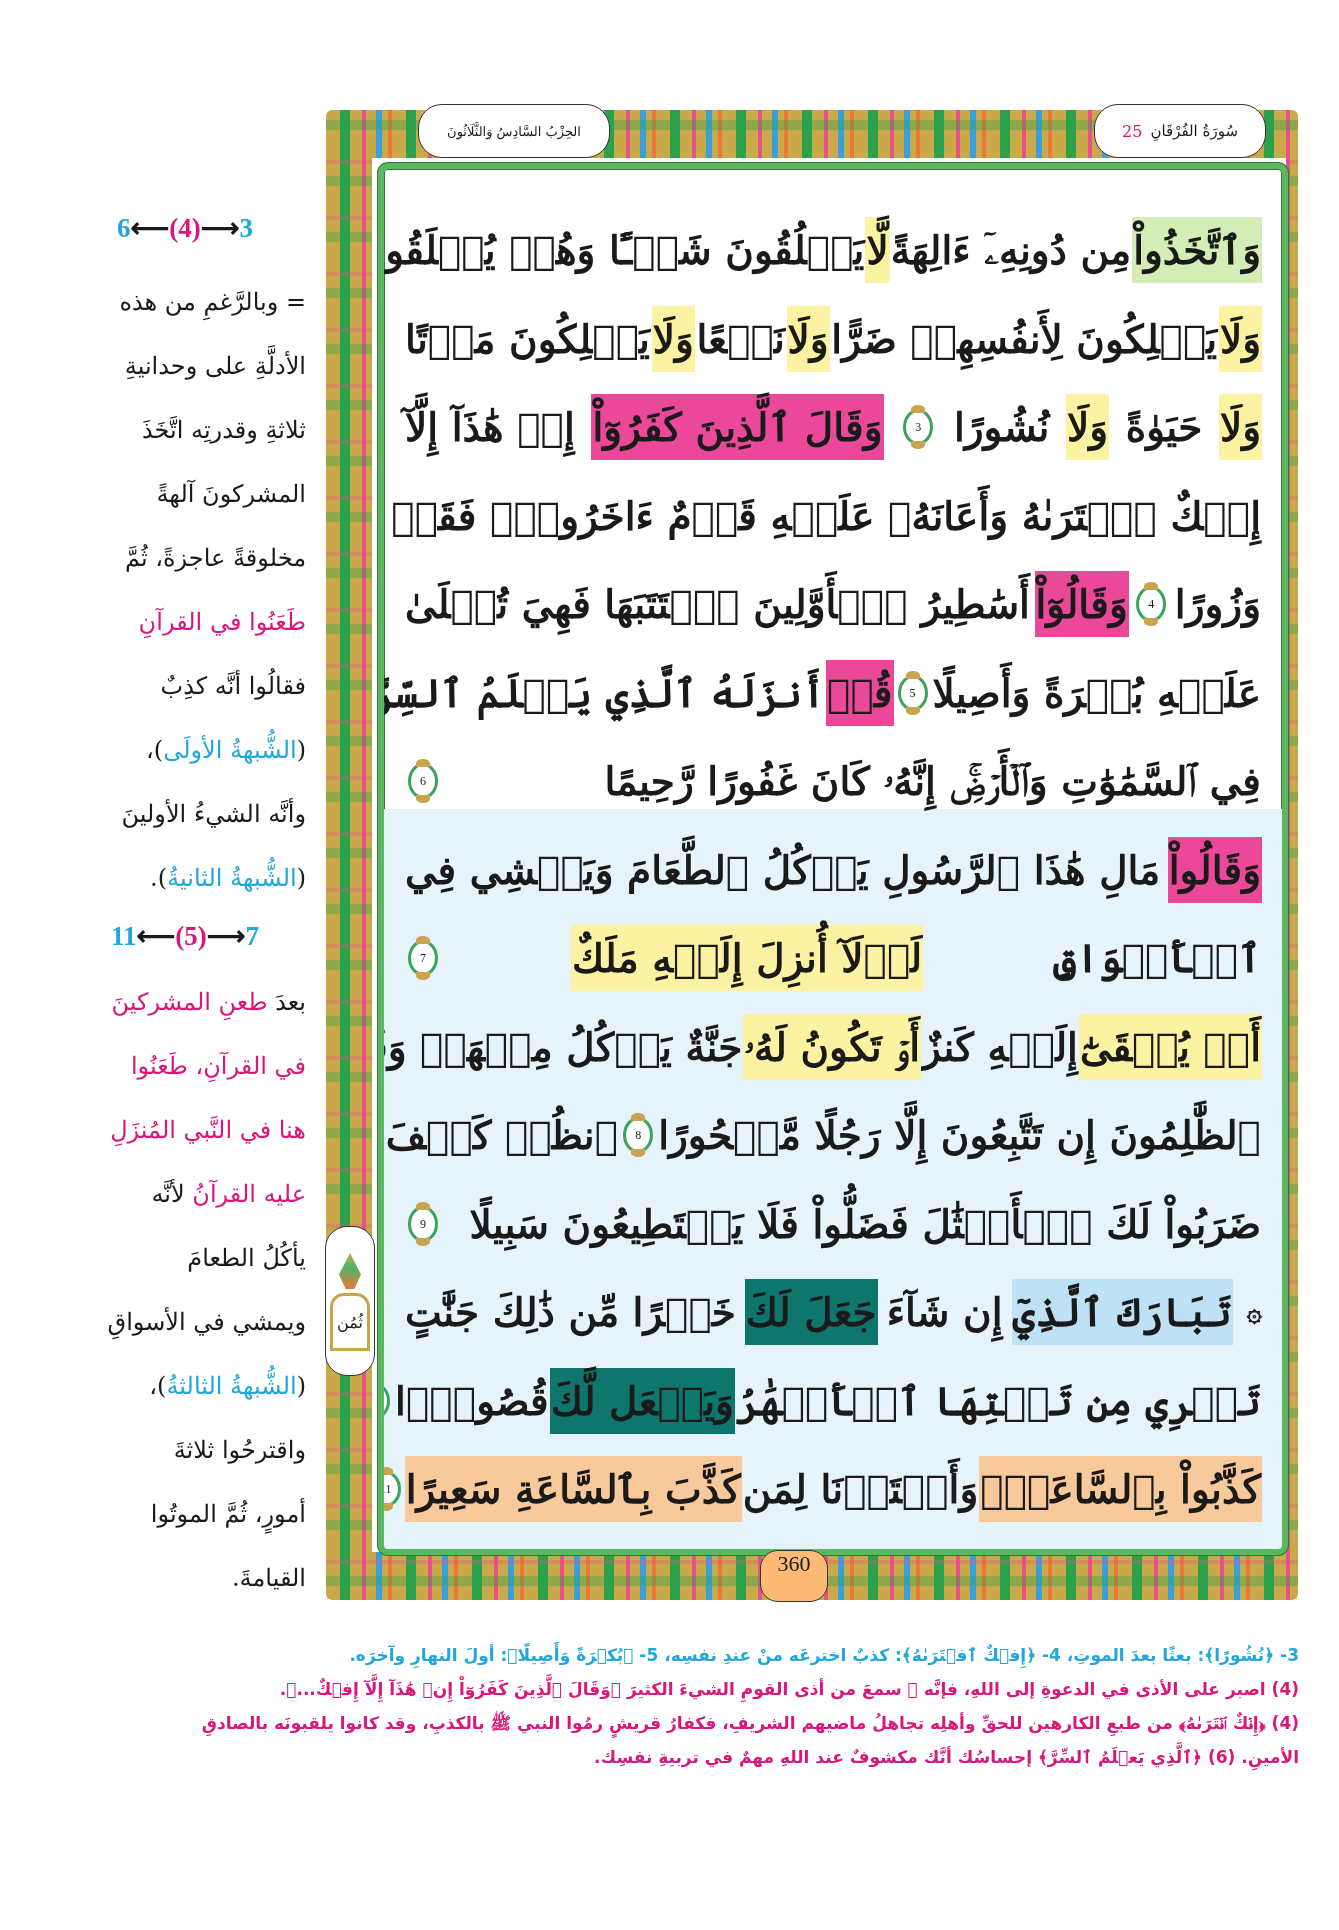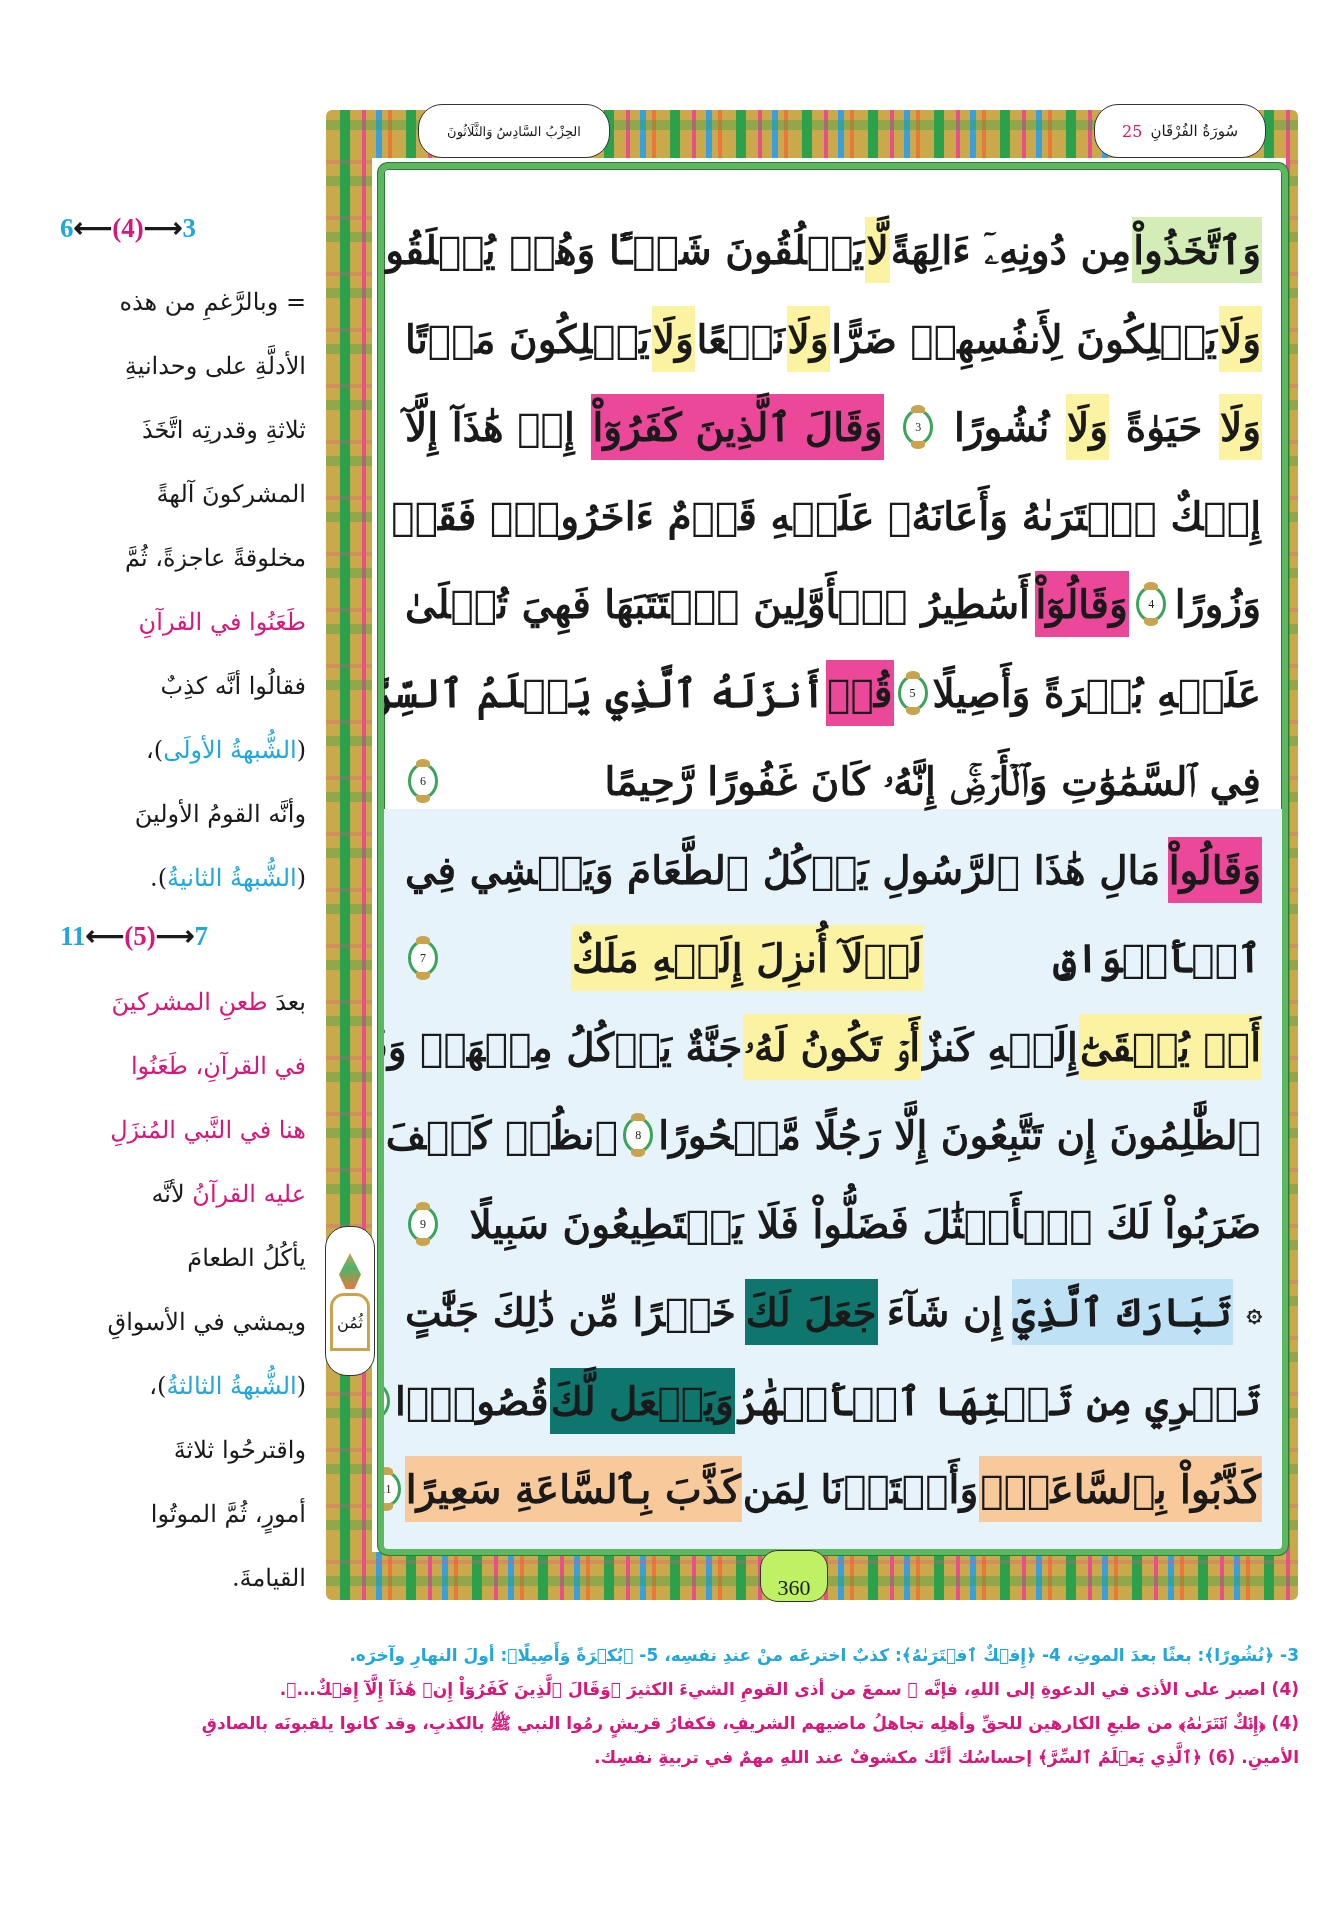--- a/index.html
+++ b/index.html
@@ -26,31 +26,31 @@
   .hl-blue{background:#bfe1f5;}
   .hl-gray{background:#0f766e;}
   .hl-orange{background:#f8c99a;}
   .ayah{display:inline-flex;width:30px;height:44px;align-items:center;justify-content:center;position:relative;margin:0 4px;}
   .ayah .ring{width:26px;height:30px;border:3px solid #3aa55a;border-radius:50%;background:#fff;display:flex;align-items:center;justify-content:center;font-size:12px;font-weight:normal;color:#222;font-family:"Liberation Serif",serif;}
   .ayah::before,.ayah::after{content:"";position:absolute;left:50%;width:14px;height:8px;background:#c9a44e;transform:translateX(-50%);border-radius:50% 50% 0 0;}
   .ayah::before{top:0;}
   .ayah::after{bottom:0;border-radius:0 0 50% 50%;}
   .star{font-size:26px;color:#222;margin-left:6px;}
   
-  .pagenum{position:absolute;left:760px;top:1550px;width:66px;height:50px;background:#bef264;border:1.5px solid #333;border-radius:18px;display:flex;align-items:flex-end;justify-content:center;font-family:"Liberation Serif",serif;font-size:22px;}
+  .pagenum{position:absolute;left:760px;top:1550px;width:66px;height:50px;background:#fdba74;border:1.5px solid #333;border-radius:18px;display:flex;align-items:flex-start;justify-content:center;font-family:"Liberation Serif",serif;font-size:22px;}
   
   .thumun{position:absolute;left:325px;top:1226px;width:50px;height:150px;background:#fff;border:1.5px solid #333;border-radius:22px;display:flex;flex-direction:column;align-items:center;justify-content:flex-end;padding-bottom:24px;box-sizing:border-box;}
   .thumun .orn{width:22px;height:36px;background:linear-gradient(#c9a44e,#4cb56a 40%,#e9783a);clip-path:polygon(50% 0,100% 60%,70% 100%,30% 100%,0 60%);margin-bottom:4px;}
   .thumun .arch{width:34px;height:52px;border:3px solid #c9a44e;border-radius:14px 14px 0 0;display:flex;align-items:center;justify-content:center;font-family:"DejaVu Serif",serif;font-size:16px;direction:rtl;}
   
   .side{position:absolute;left:66px;width:240px;direction:rtl;font-family:"DejaVu Serif",serif;font-size:24px;line-height:64px;text-align:justify;}
   .sline{height:64px;white-space:nowrap;display:flex;justify-content:space-between;}
   .pink{color:#d9177a;}
   .cyan{color:#21a7db;}
-  .ref{position:absolute;left:60px;width:250px;text-align:left;font-family:"Liberation Serif",serif;font-weight:bold;font-size:27px;direction:ltr;}
+  .ref{position:absolute;left:60px;width:250px;text-align:center;font-family:"Liberation Serif",serif;font-weight:bold;font-size:27px;direction:ltr;}
   .ref .n{color:#21a7db;}
   .ref .m{color:#d9177a;}
   
   .fn{position:absolute;right:40px;left:40px;direction:rtl;font-family:"DejaVu Sans",sans-serif;font-weight:bold;font-size:17px;line-height:30px;white-space:nowrap;overflow:hidden;}
   .fn-cyan{color:#21a7db;}
   .fn-pink{color:#d9177a;}
 </style>
 </head>
 <body>
 
@@ -207,21 +207,21 @@
     <div class="sline">
       <span><span class="pink">طَعَنُوا في القرآنِ</span></span>
     </div>
     <div class="sline">
       <span><span>فقالُوا أنَّه كذِبٌ</span></span>
     </div>
     <div class="sline">
       <span><span>(</span><span class="cyan">الشُّبهةُ الأولَى</span><span>)،</span></span>
     </div>
     <div class="sline">
-      <span><span>وأنَّه القومُ الأولينَ</span></span>
+      <span><span>وأنَّه الشيءُ الأولينَ</span></span>
     </div>
     <div class="sline">
       <span><span>(</span><span class="cyan">الشُّبهةُ الثانيةُ</span><span>).</span></span>
     </div>
   </div>
 
 <div class="ref" style="top:920px;">
   <span class="n">11</span><span>⟵</span><span class="m">(5)</span><span>⟶</span><span class="n">7</span>
 </div>
 <div class="side" id="side2" style="top:970px;">

